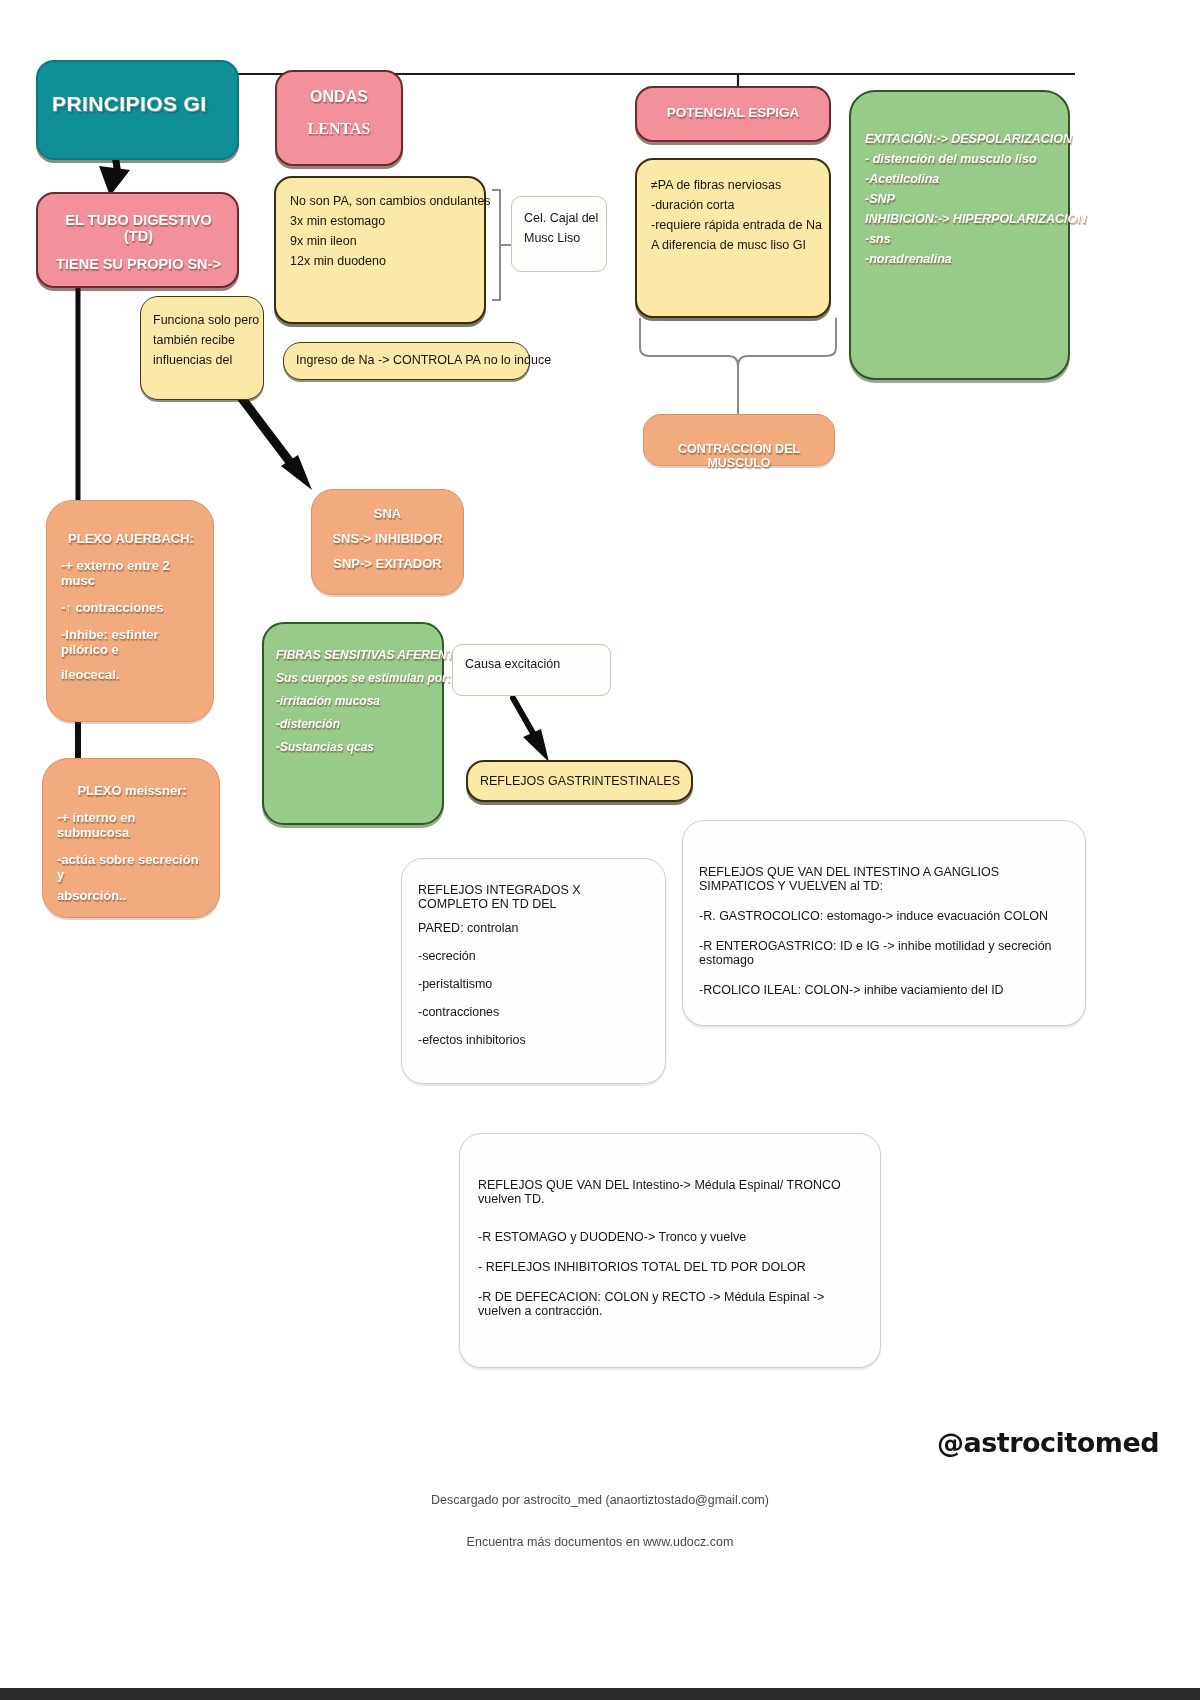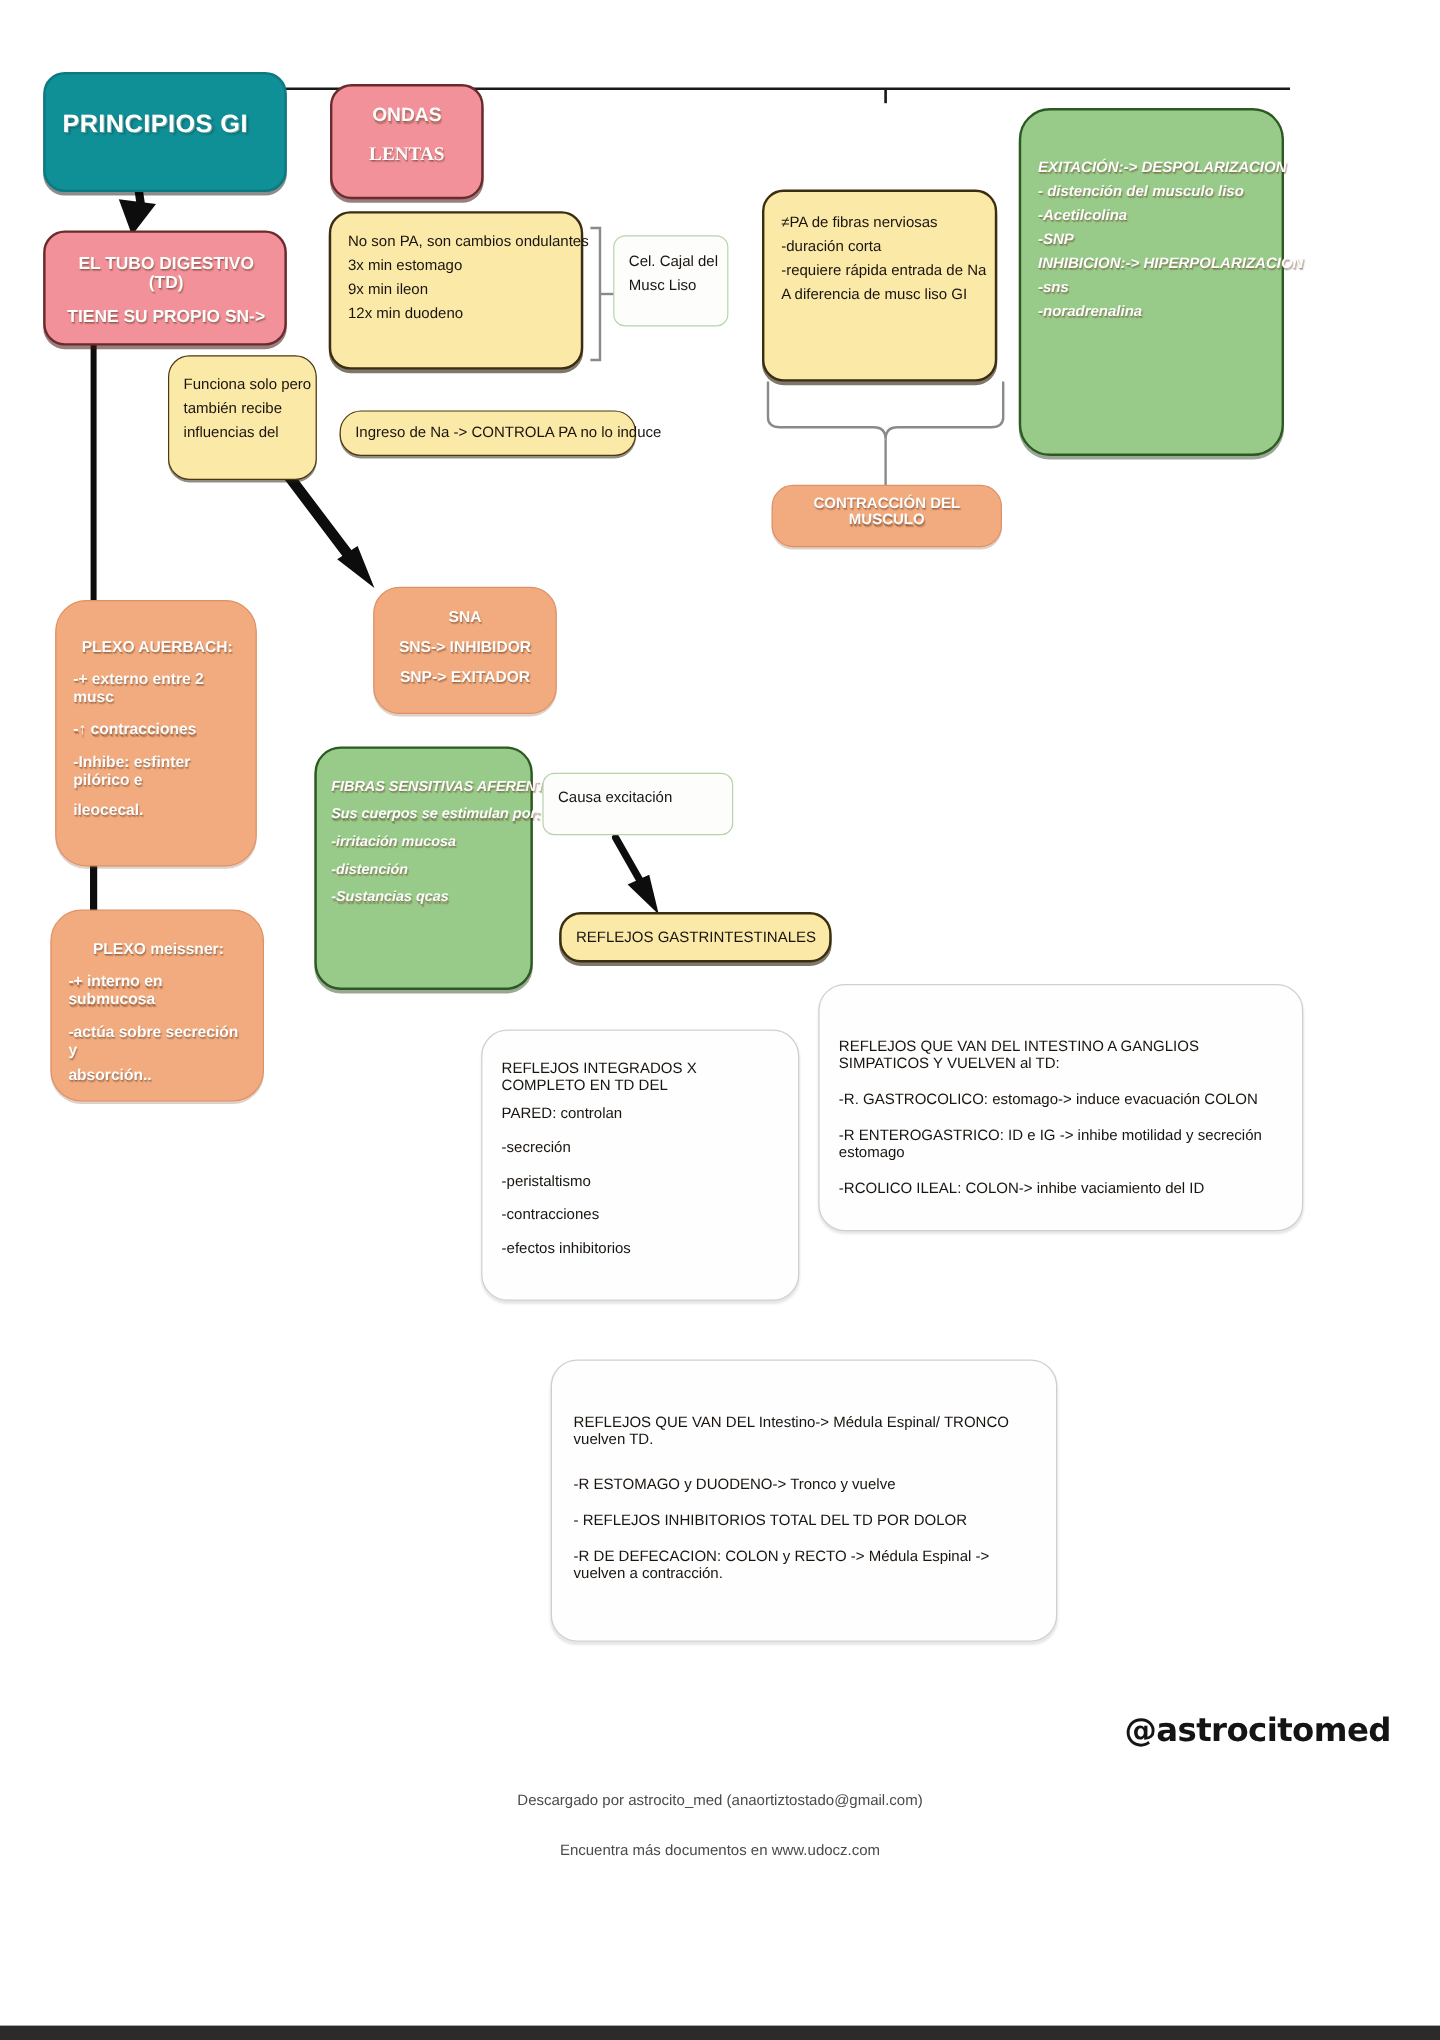--- a/index.html
+++ b/index.html
@@ -100,21 +100,21 @@
   <div class="node rnd pink" style="left:36px;top:192px;width:203px;height:96px;padding:18px 10px 0 12px;">
     <div class="emb ctr" style="font-size:14.5px;margin-bottom:12px;">EL TUBO DIGESTIVO (TD)</div>
     <div class="emb ctr" style="font-size:14.5px;">TIENE SU PROPIO SN-&gt;</div>
   </div>
 
   <div class="node rnd pink" style="left:275px;top:70px;width:128px;height:96px;padding:16px 8px 0 8px;">
     <div class="emb ctr" style="font-size:16px;margin-bottom:14px;">ONDAS</div>
     <div class="emb ctr" style="font-size:16px;font-family:Liberation Serif, serif;">LENTAS</div>
   </div>
 
-  <div class="node rnd yellow" style="left:274px;top:176px;width:212px;height:132px;padding:16px 12px 0 14px;">
+  <div class="node rnd yellow" style="left:274px;top:176px;width:212px;height:148px;padding:16px 12px 0 14px;">
     <div class="dark line" style="font-size:12.5px;">No  son PA, son cambios ondulantes</div>
     <div class="dark line" style="font-size:12.5px;">3x min estomago</div>
     <div class="dark line" style="font-size:12.5px;">9x min ileon</div>
     <div class="dark line" style="font-size:12.5px;">12x min duodeno</div>
   </div>
 
   <div class="node white-green" style="left:511px;top:196px;width:96px;height:76px;padding:14px 10px 0 12px;">
     <div class="dark line" style="font-size:12.5px;">Cel. Cajal del</div>
     <div class="dark line" style="font-size:12.5px;">Musc Liso</div>
   </div>
@@ -122,40 +122,43 @@
   <div class="node rnd yellow-soft" style="left:283px;top:342px;width:247px;height:38px;padding:10px 8px 0 12px;">
     <div class="dark" style="font-size:12.5px;white-space:nowrap;">Ingreso de Na -&gt; CONTROLA PA no  lo induce</div>
   </div>
 
   <div class="node rnd yellow-soft" style="left:140px;top:296px;width:124px;height:104px;padding:16px 8px 0 12px;">
     <div class="dark line" style="font-size:12.5px;">Funciona solo pero</div>
     <div class="dark line" style="font-size:12.5px;">también recibe</div>
     <div class="dark line" style="font-size:12.5px;">influencias del</div>
   </div>
 
+  <div class="node rnd pink" style="left:635px;top:86px;width:196px;height:56px;padding:17px 8px 0 8px;">
+    <div class="emb ctr" style="font-size:13.5px;">POTENCIAL ESPIGA</div>
+  </div>
 
   <div class="node rnd yellow" style="left:635px;top:158px;width:196px;height:160px;padding:18px 10px 0 14px;">
     <div class="dark line" style="font-size:12.5px;">≠PA de fibras nerviosas</div>
     <div class="dark line" style="font-size:12.5px;">-duración corta</div>
     <div class="dark line" style="font-size:12.5px;">-requiere rápida entrada de Na</div>
     <div class="dark line" style="font-size:12.5px;">A diferencia de musc liso GI</div>
   </div>
 
   <div class="node green" style="left:849px;top:90px;width:221px;height:290px;border-radius:26px;
               padding:40px 10px 0 14px;">
     <div class="emb ital line" style="font-size:12.5px;">EXITACIÓN:-&gt; DESPOLARIZACION</div>
     <div class="emb ital line" style="font-size:12.5px;">- distención del musculo liso</div>
     <div class="emb ital line" style="font-size:12.5px;">-Acetilcolina</div>
     <div class="emb ital line" style="font-size:12.5px;">-SNP</div>
     <div class="emb ital line" style="font-size:12.5px;">INHIBICION:-&gt; HIPERPOLARIZACION</div>
     <div class="emb ital line" style="font-size:12.5px;">-sns</div>
     <div class="emb ital line" style="font-size:12.5px;">-noradrenalina</div>
   </div>
 
-  <div class="node rnd orange" style="left:643px;top:404px;width:192px;height:52px;padding:7px 6px 0 6px;">
+  <div class="node rnd orange" style="left:643px;top:414px;width:192px;height:52px;padding:27px 6px 0 6px;">
     <div class="emb ctr" style="font-size:12.5px;">CONTRACCIÓN DEL MUSCULO</div>
   </div>
 
   <div class="node orange" style="left:46px;top:500px;width:168px;height:222px;border-radius:26px;
               padding:30px 12px 0 14px;">
     <div class="emb ctr line" style="font-size:13px;">PLEXO AUERBACH:</div>
     <div class="emb lineW" style="font-size:13px;margin-top:12px;">-+ externo entre 2 musc</div>
     <div class="emb lineW" style="font-size:13px;margin-top:12px;">-↑ contracciones</div>
     <div class="emb lineW" style="font-size:13px;margin-top:12px;">-Inhibe: esfinter pilórico e</div>
     <div class="emb lineW" style="font-size:13px;margin-top:10px;">ileocecal.</div>

